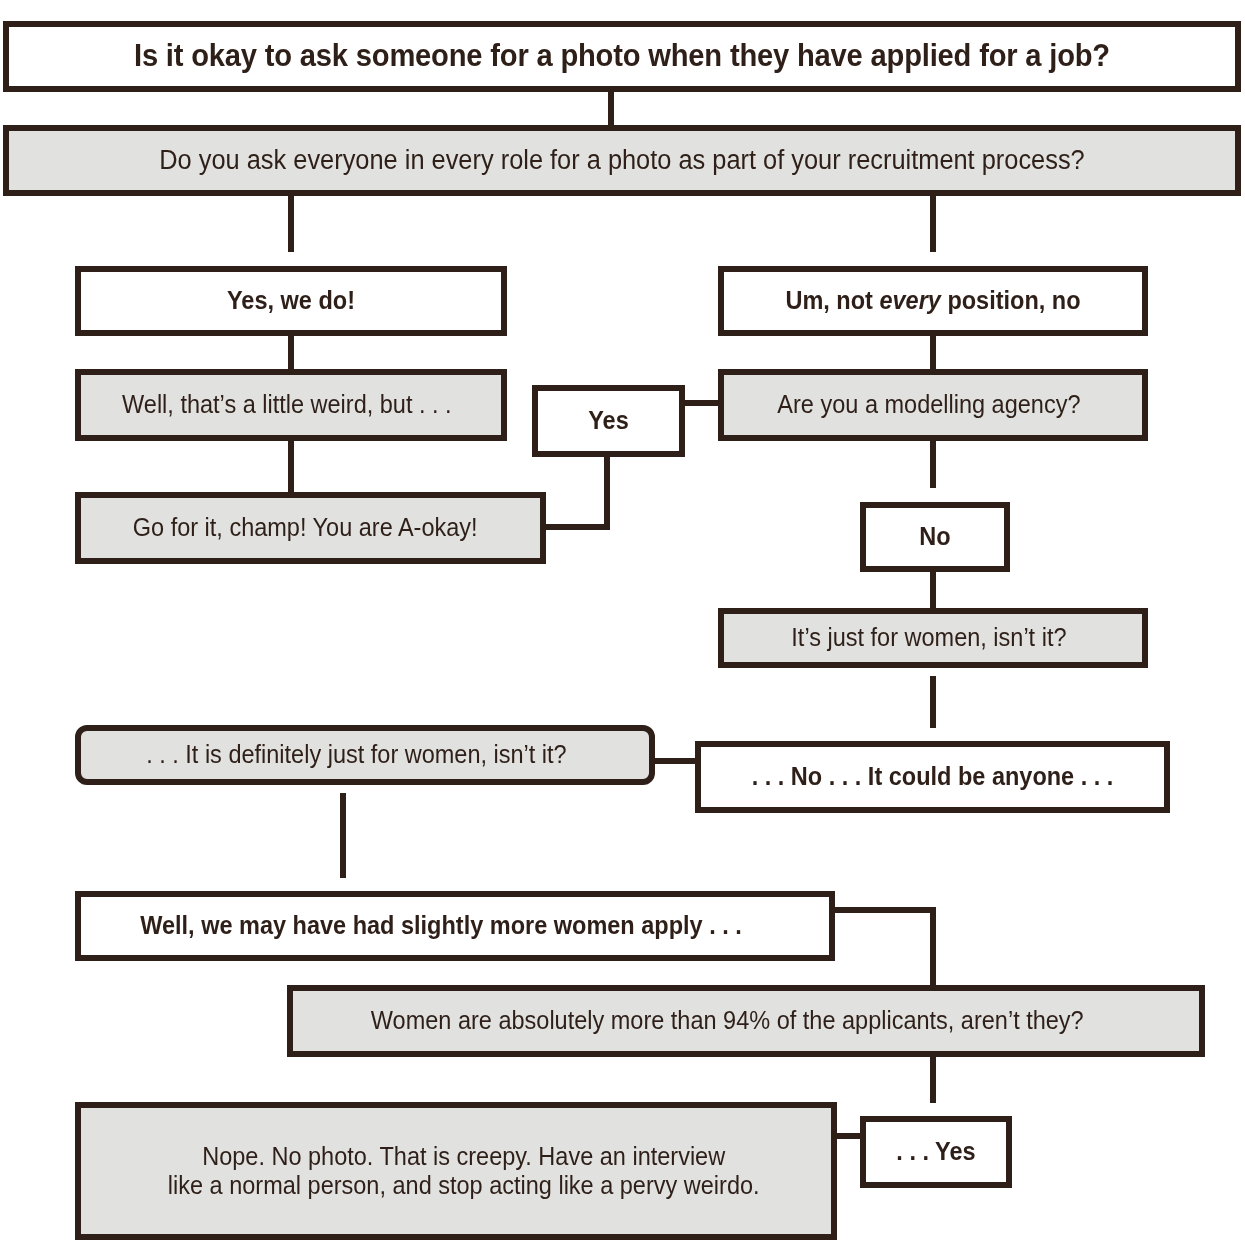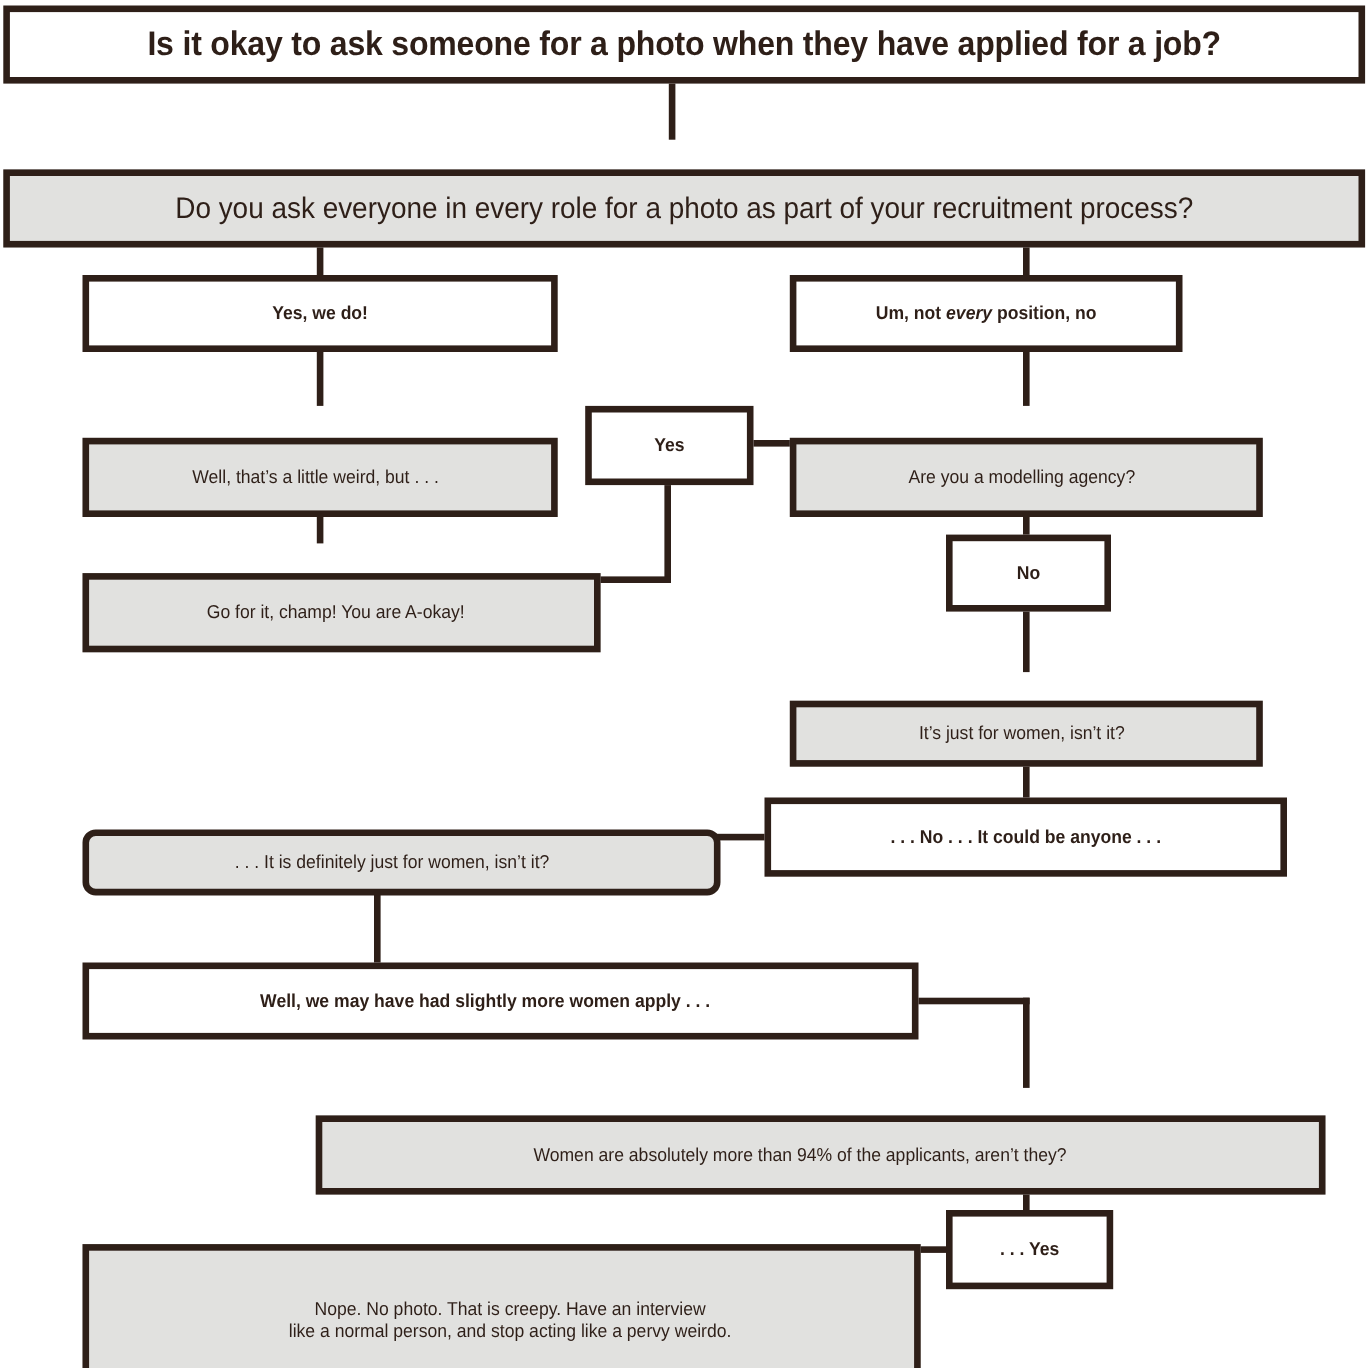--- a/index.html
+++ b/index.html
@@ -22,22 +22,22 @@
     display: flex;
     align-items: center;
     color: #2E1F18;
     line-height: 1.18;
     z-index: 2;
   }
   .fill-white { background: #ffffff; }
   .fill-gray  { background: #E1E1DF; }
   .center { justify-content: center; text-align: center; }
   .left   { justify-content: flex-start; text-align: center; }
-  .bold   { font-weight: 700; }
-  .reg    { font-weight: 400; margin-top: 29px; }
+  .bold   { font-weight: 700; margin-top: 16px; }
+  .reg    { font-weight: 400; }
   .node > span {
     display: block;
     width: 100%;
     transform: scaleX(0.94);
     transform-origin: center;
   }
   .node.left > span {
     transform-origin: left center;
     padding-left: 18px;
     box-sizing: border-box;
@@ -45,21 +45,21 @@
   .conn {
     position: absolute;
     background: #2E1F18;
     z-index: 1;
   }
   .title-box {
     font-size: 31px;
     letter-spacing: -0.2px;
   }
   .q-big { font-size: 27px; }
-  .ans   { font-size: 17px; }
+  .ans   { font-size: 25px; }
   em { font-style: italic; }
 </style>
 </head>
 <body>
 
 <div id="chart">
 
   <div class="conn" style="left:608px; top:75px;  width:6px;  height:52px;"></div>
   <div class="conn" style="left:288px; top:190px; width:6px;  height:62px;"></div>
   <div class="conn" style="left:930px; top:190px; width:6px;  height:62px;"></div>
@@ -84,21 +84,21 @@
   </div>
 
   <div class="node fill-gray center q-big reg" style="left:3px; top:125px; width:1238px; height:71px;">
     <span>Do you ask everyone in every role for a photo as part of your recruitment process?</span>
   </div>
 
   <div class="node fill-white center ans bold" style="left:75px; top:250px; width:432px; height:70px;">
     <span>Yes, we do!</span>
   </div>
 
-  <div class="node fill-white center ans bold" style="left:718px; top:250px; width:357px; height:70px;">
+  <div class="node fill-white center ans bold" style="left:718px; top:250px; width:430px; height:70px;">
     <span><span>Um, not </span><em>every</em><span> position, no</span></span>
   </div>
 
   <div class="node fill-gray left ans reg" style="left:75px; top:369px; width:432px; height:72px;">
     <span>Well, that’s a little weird, but . . .</span>
   </div>
 
   <div class="node fill-white center ans bold" style="left:532px; top:369px; width:153px; height:72px;">
     <span>Yes</span>
   </div>

